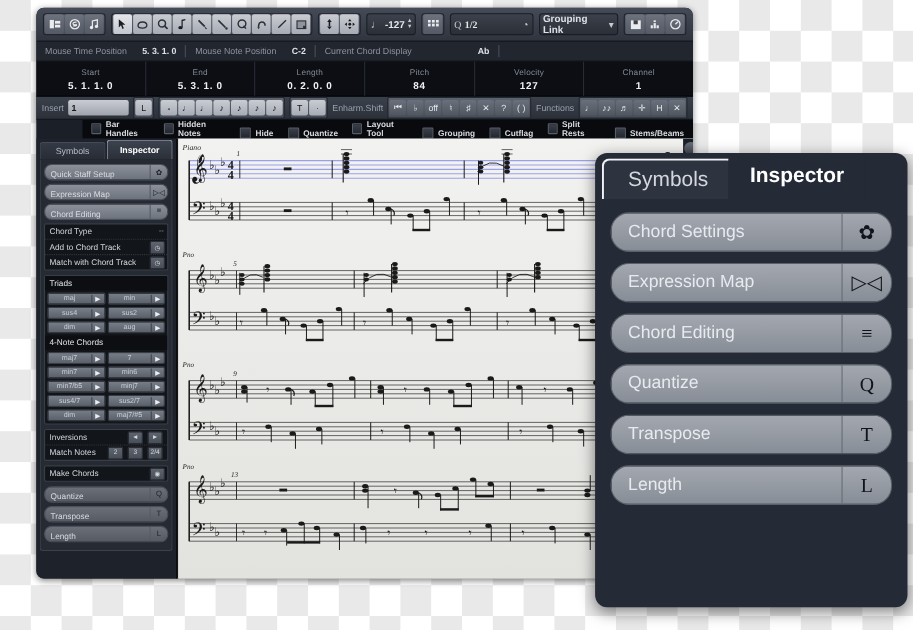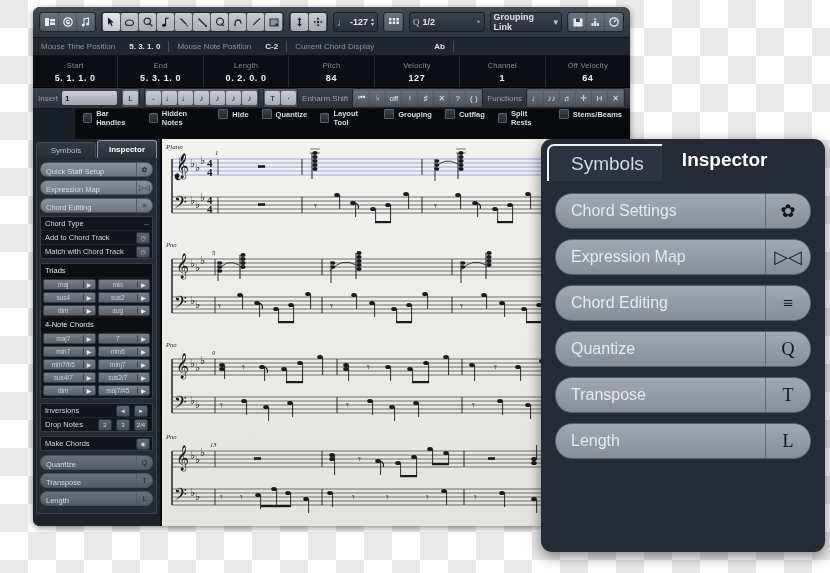--- a/index.html
+++ b/index.html
@@ -84,21 +84,21 @@
     background:linear-gradient(#5c626e,#464c58);border:1px solid #23272f;padding:1px;gap:1px;
   }
   .mini{
     min-width:13px;height:14px;display:flex;align-items:center;justify-content:center;
     background:linear-gradient(#c9ccd2,#a7abb4);color:#14171c;border-radius:2px;
     font-size:8px;padding:0 1px;
   }
   .mini.d{background:linear-gradient(#6a707b,#51575f);color:#e4e7ec;}
   
   .filterrow{
-    height:30px;background:#080a0d;display:flex;align-items:flex-start;gap:13px;padding:0 8px;margin-left:42px;
+    height:17px;background:#080a0d;display:flex;align-items:flex-end;gap:13px;padding:0 8px;margin-left:42px;
   }
   .cb{display:flex;align-items:center;gap:4px;font-size:7.5px;color:#d8dbe1;font-weight:bold;}
   .cb .box{
     width:8px;height:8px;background:linear-gradient(#3a3f49,#23272f);
     border:1px solid #585e69;border-radius:1px;
   }
   
   .bodysplit{display:flex;height:calc(519px - 30px - 17px - 31px - 20px - 17px);}
   
   .leftpane{
@@ -313,21 +313,21 @@
             <rect x="7.4" y="0" width="2.5" height="2.5" fill="#e9ebef"></rect>
             <rect x="0" y="3.5" width="2.5" height="2.5" fill="#e9ebef"></rect>
             <rect x="3.7" y="3.5" width="2.5" height="2.5" fill="#e9ebef"></rect>
             <rect x="7.4" y="3.5" width="2.5" height="2.5" fill="#e9ebef"></rect>
           </svg>
         </div>
     </div>
 
     <div class="tb-field q-wide">
       <span style="font-family:'Liberation Serif',serif;">Q</span>
-      <span class="val" style="flex:1;">1/2</span>
+      <span class="val" style="flex:1;font-family:Liberation Serif, serif;">1/2</span>
       <span>◔</span>
     </div>
 
     <div class="tb-field ql">
       <span style="font-weight:bold;color:#dde0e6;">Grouping Link</span>
       <span style="margin-left:6px;">▾</span>
     </div>
 
     <div class="tb-group">
       <div class="tb-btn dark">
@@ -382,24 +382,20 @@
         <div class="info-lbl">Pitch</div>
         <div class="info-val">84</div>
       </div>
       <div class="info-cell">
         <div class="info-lbl">Velocity</div>
         <div class="info-val">127</div>
       </div>
       <div class="info-cell">
         <div class="info-lbl">Channel</div>
         <div class="info-val">1</div>
-      </div>
-      <div class="info-cell">
-        <div class="info-lbl">Off Velocity</div>
-        <div class="info-val">64</div>
       </div>
     </div>
 
   <div class="insertrow">
     <span class="cap">Insert</span>
     <div class="ins-input">1</div>
     <div class="mini-group">
       <div class="mini">L</div>
     </div>
     <div class="mini-group" id="duration-group">
@@ -589,21 +585,21 @@
 
         <div class="blk">
           <div class="blk-row">
             <span>Inversions</span>
             <span style="margin-left:auto;display:flex;gap:2px;margin-right:2px;" id="inversion-btns">
                 <span class="minibtn" style="margin-left: 0px;">◄</span>
                 <span class="minibtn" style="margin-left: 0px;">►</span>
               </span>
           </div>
           <div class="blk-row">
-            <span>Drop Notes</span>
+            <span>Match Notes</span>
             <span style="margin-left:auto;display:flex;gap:2px;margin-right:2px;" id="drop-btns">
                 <span class="minibtn" style="margin-left: 0px;">2</span>
                 <span class="minibtn" style="margin-left: 0px;">3</span>
                 <span class="minibtn" style="margin-left: 0px;">2/4</span>
               </span>
           </div>
         </div>
 
         <div class="blk">
           <div class="blk-row">

